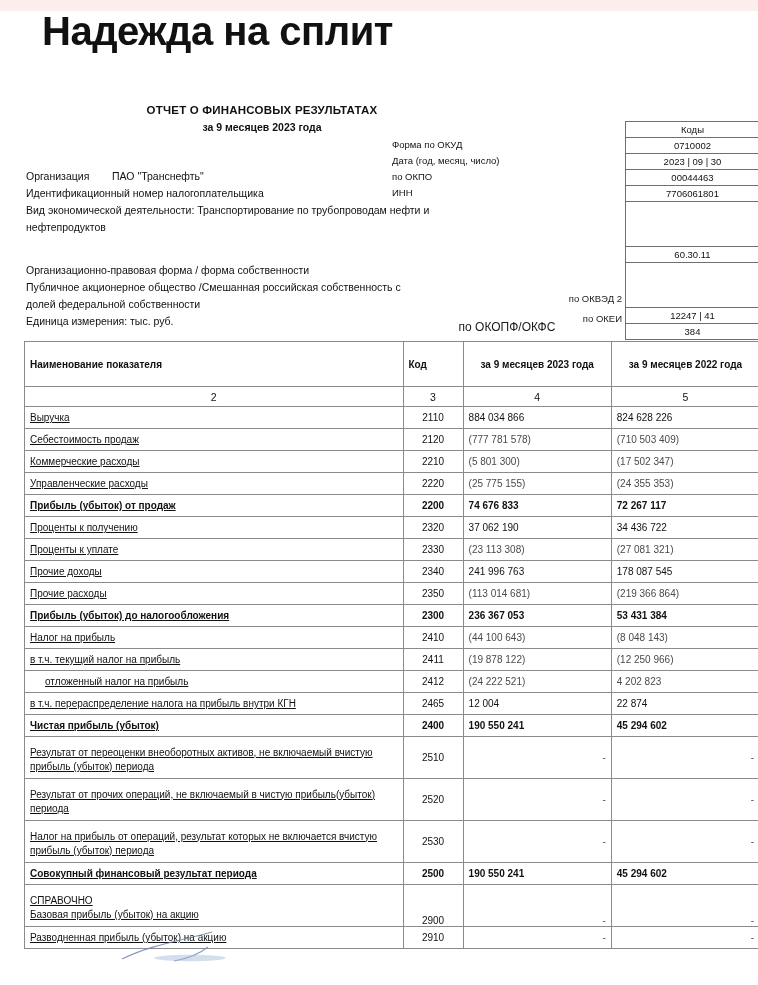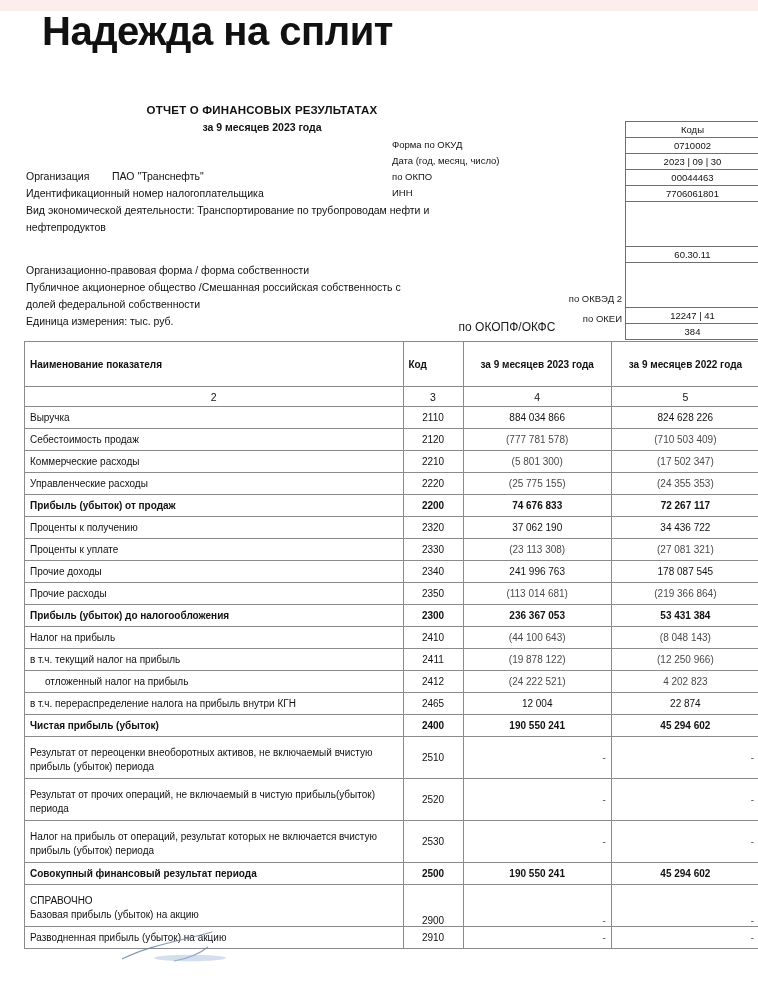--- a/index.html
+++ b/index.html
@@ -76,30 +76,30 @@
     color:#111;
   }
   .fin td,.fin th{
     border:1px solid #888a8c;
     padding:0 5px;
     vertical-align:middle;
     background:#fff;
   }
   .fin .c-name{width:378px;}
   .fin .c-code{width:60px;text-align:center;}
-  .fin .c-val{width:148px;text-align:center;}
+  .fin .c-val{width:148px;text-align:left;}
   .fin tr.hdr td{
     height:44px;text-align:left;font-size:10px;font-weight:bold;
     border-width:1.5px;
   }
   .fin tr.numrow td{height:19px;text-align:center;font-size:10.5px;}
   .fin tr.numrow td.c-name{text-align:center;}
   .fin tr.drow td{height:21px;}
   .fin tr.drow2 td{height:37px;}
-  .fin td.nm{text-align:left;}
+  .fin td.nm{text-align:left;text-decoration:underline;}
   .fin td.nm.i1{}
   .fin td.nm.i2{padding-left:20px;}
   .fin td.bold,.fin tr.bold td{font-weight:bold;}
   .fin td.neg{color:#4a4a4a;}
   .fin td.dash{text-align:right;color:#555;}
   .fin td.twoline{line-height:14px;padding-top:4px;}
   .spr{font-size:10px;}
   .spr .l1{display:block;line-height:14px;}
   .spr .l2{display:block;line-height:14px;}
   

